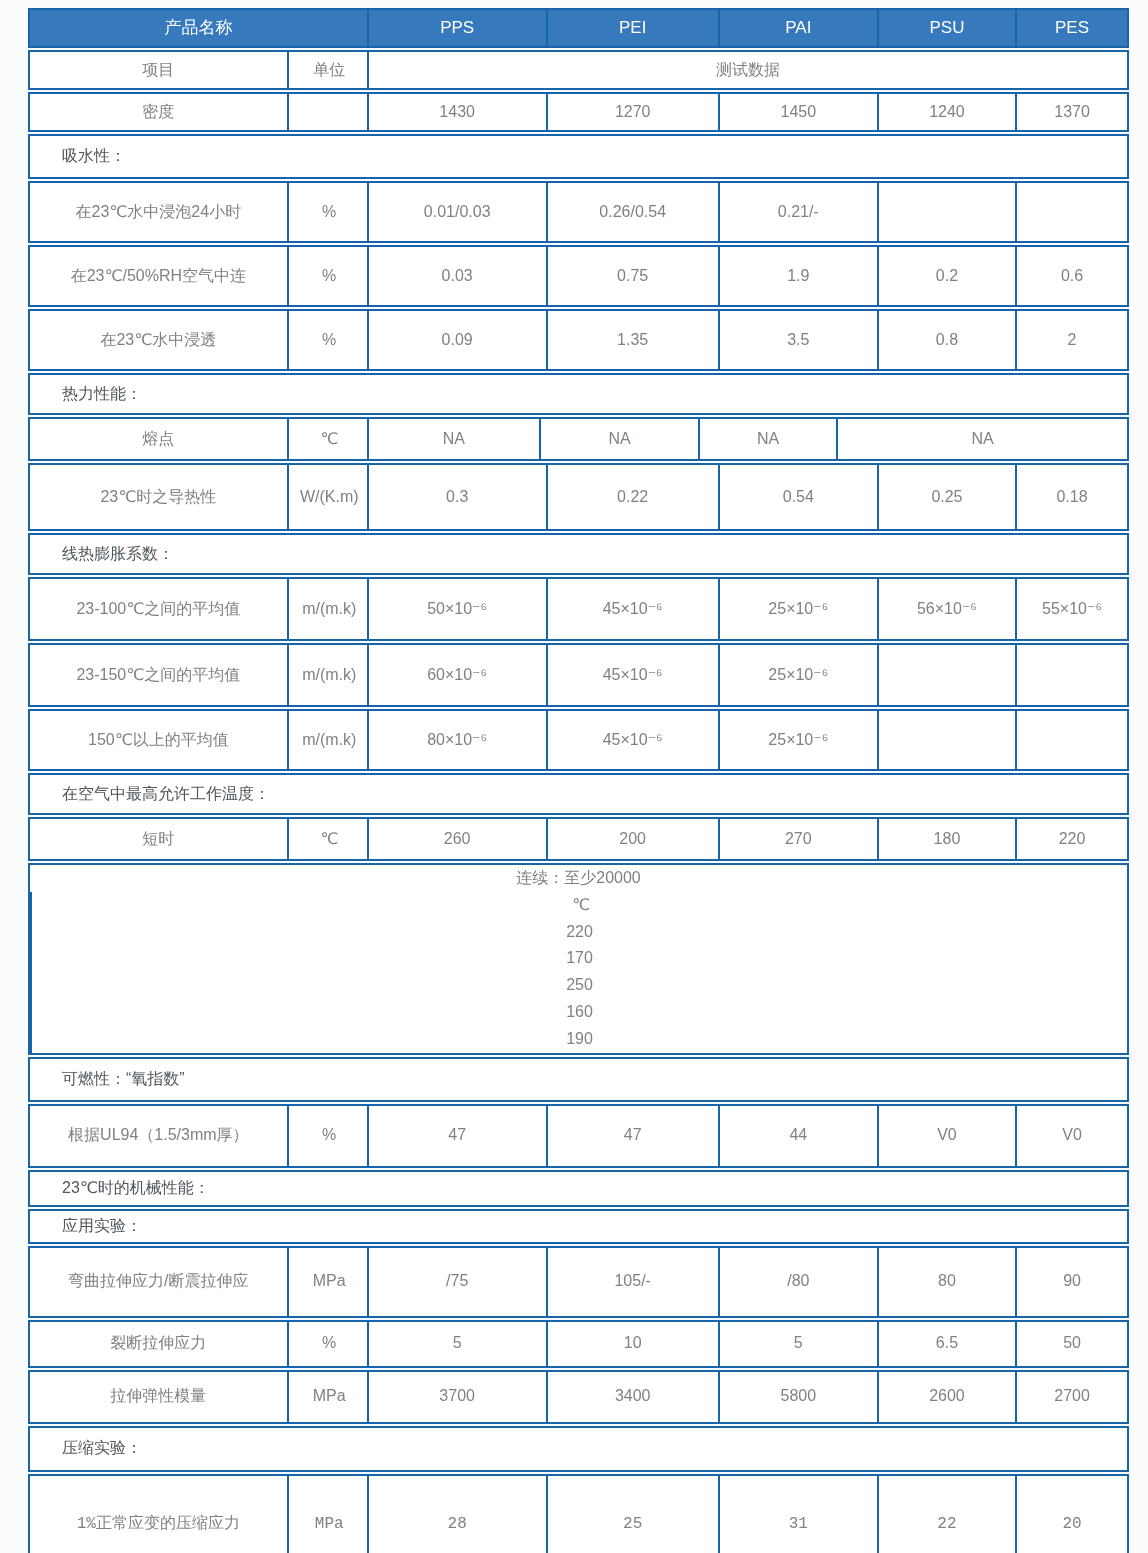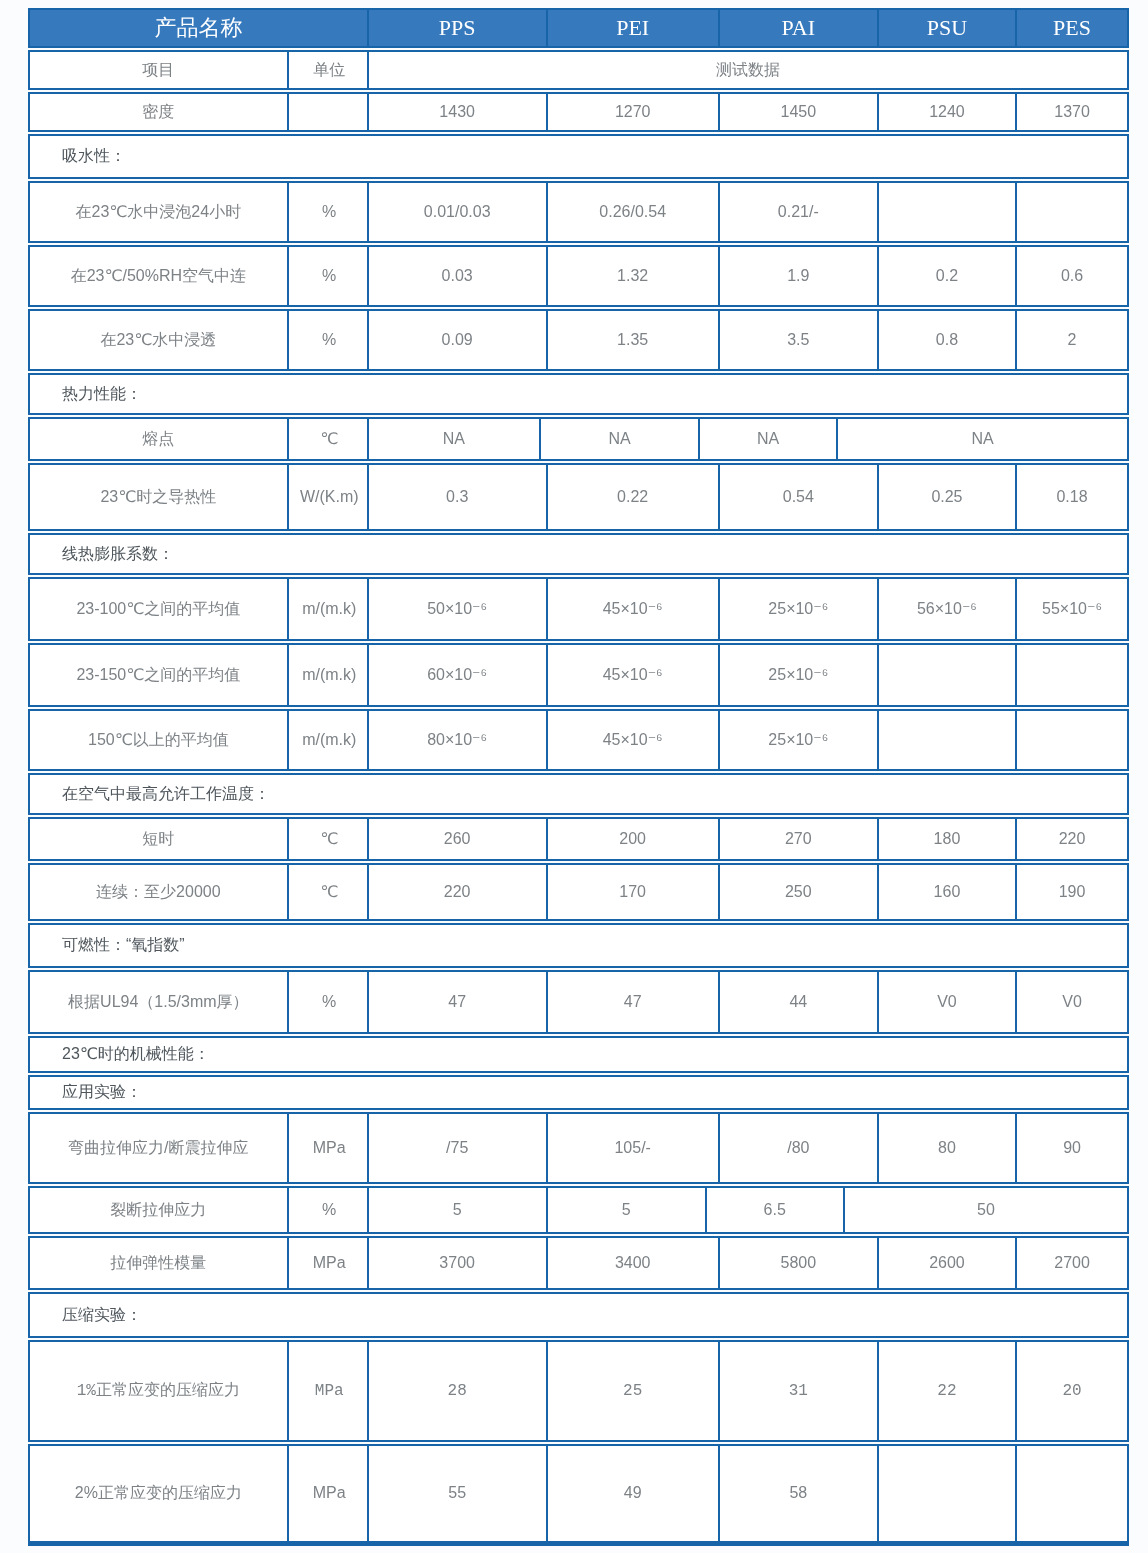--- a/index.html
+++ b/index.html
@@ -53,22 +53,21 @@
   .c5    { flex: 0 0 14.5%; }
   .c6    { flex: 0 0 12.6%; }
   .c7    { flex: 1 1 auto;  }
   .cspan { flex: 1 1 auto;  }
   .header-row {
     background: var(--header-bg);
     min-height: 40px;
   }
   .header-row .cell {
     color: var(--header-text);
-    font-size: 22px;
-    font-family: Liberation Serif, serif;
+    font-size: 17px;
   }
   .sub-row { min-height: 40px; }
   .section-row .cell {
     flex: 1 1 auto;
     justify-content: flex-start;
     padding-left: 32px;
     color: var(--section-text);
     border-left: none;
     text-align: left;
   }
@@ -114,21 +113,21 @@
           <div class="cell c3">0.01/0.03</div>
           <div class="cell c4">0.26/0.54</div>
           <div class="cell c5">0.21/-</div>
           <div class="cell c6"></div>
           <div class="cell c7"></div>
         </div>
         <div class="row data-row" style="min-height: 62px;">
           <div class="cell c1">在23℃/50%RH空气中连</div>
           <div class="cell c2">%</div>
           <div class="cell c3">0.03</div>
-          <div class="cell c4">1.32</div>
+          <div class="cell c4">0.75</div>
           <div class="cell c5">1.9</div>
           <div class="cell c6">0.2</div>
           <div class="cell c7">0.6</div>
         </div>
         <div class="row data-row" style="min-height: 62px;">
           <div class="cell c1">在23℃水中浸透</div>
           <div class="cell c2">%</div>
           <div class="cell c3">0.09</div>
           <div class="cell c4">1.35</div>
           <div class="cell c5">3.5</div>
@@ -190,21 +189,21 @@
         </div>
         <div class="row data-row" style="min-height: 44px;">
           <div class="cell c1">短时</div>
           <div class="cell c2">℃</div>
           <div class="cell c3">260</div>
           <div class="cell c4">200</div>
           <div class="cell c5">270</div>
           <div class="cell c6">180</div>
           <div class="cell c7">220</div>
         </div>
-        <div class="row data-row" style="min-height: 58px;">
+        <div class="row data-row" style="min-height: 58px; flex-direction: column;">
           <div class="cell c1">连续：至少20000</div>
           <div class="cell c2">℃</div>
           <div class="cell c3">220</div>
           <div class="cell c4">170</div>
           <div class="cell c5">250</div>
           <div class="cell c6">160</div>
           <div class="cell c7">190</div>
         </div>
         <div class="row section-row" style="min-height: 45px;">
           <div class="cell sec">可燃性：“氧指数”</div>
@@ -230,20 +229,21 @@
           <div class="cell c3">/75</div>
           <div class="cell c4">105/-</div>
           <div class="cell c5">/80</div>
           <div class="cell c6">80</div>
           <div class="cell c7">90</div>
         </div>
         <div class="row data-row" style="min-height: 48px;">
           <div class="cell c1">裂断拉伸应力</div>
           <div class="cell c2">%</div>
           <div class="cell c3">5</div>
+          <div class="cell c4">10</div>
           <div class="cell c5">5</div>
           <div class="cell c6">6.5</div>
           <div class="cell c7">50</div>
         </div>
         <div class="row data-row" style="min-height: 54px;">
           <div class="cell c1">拉伸弹性模量</div>
           <div class="cell c2">MPa</div>
           <div class="cell c3">3700</div>
           <div class="cell c4">3400</div>
           <div class="cell c5">5800</div>

